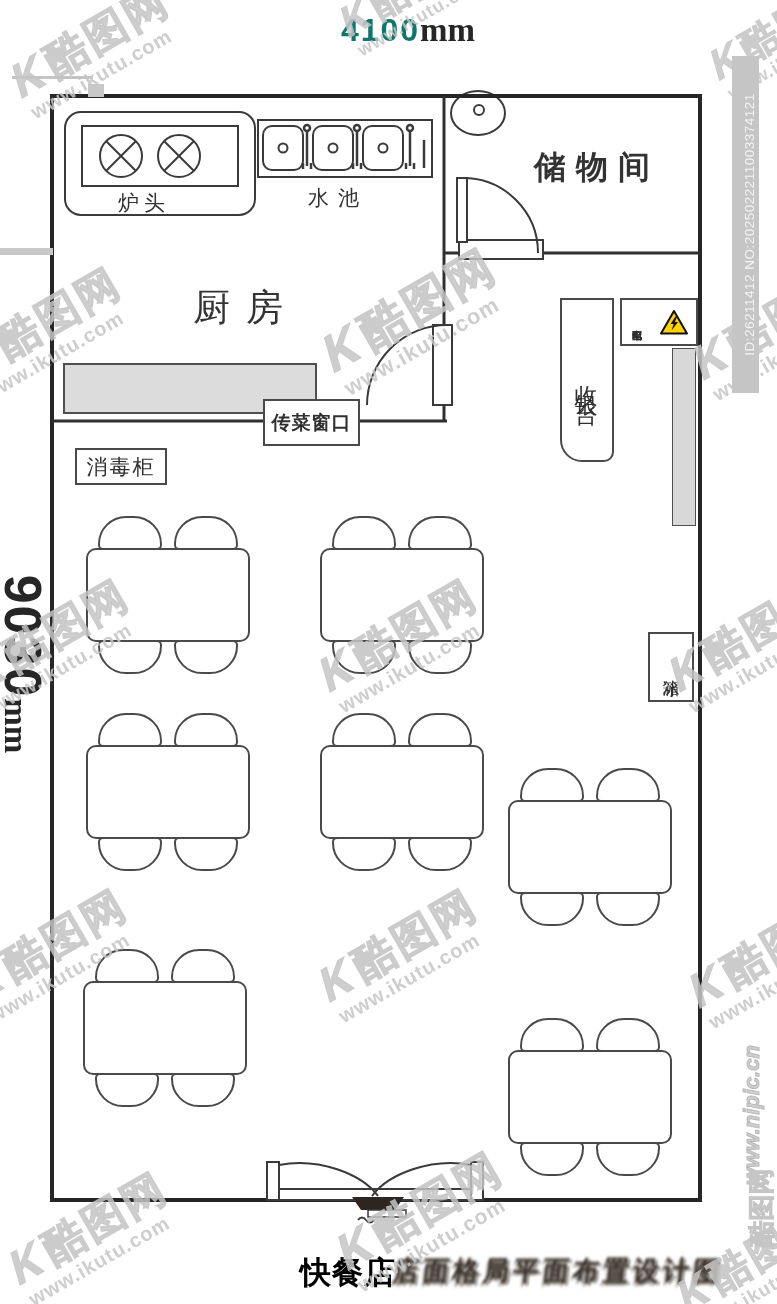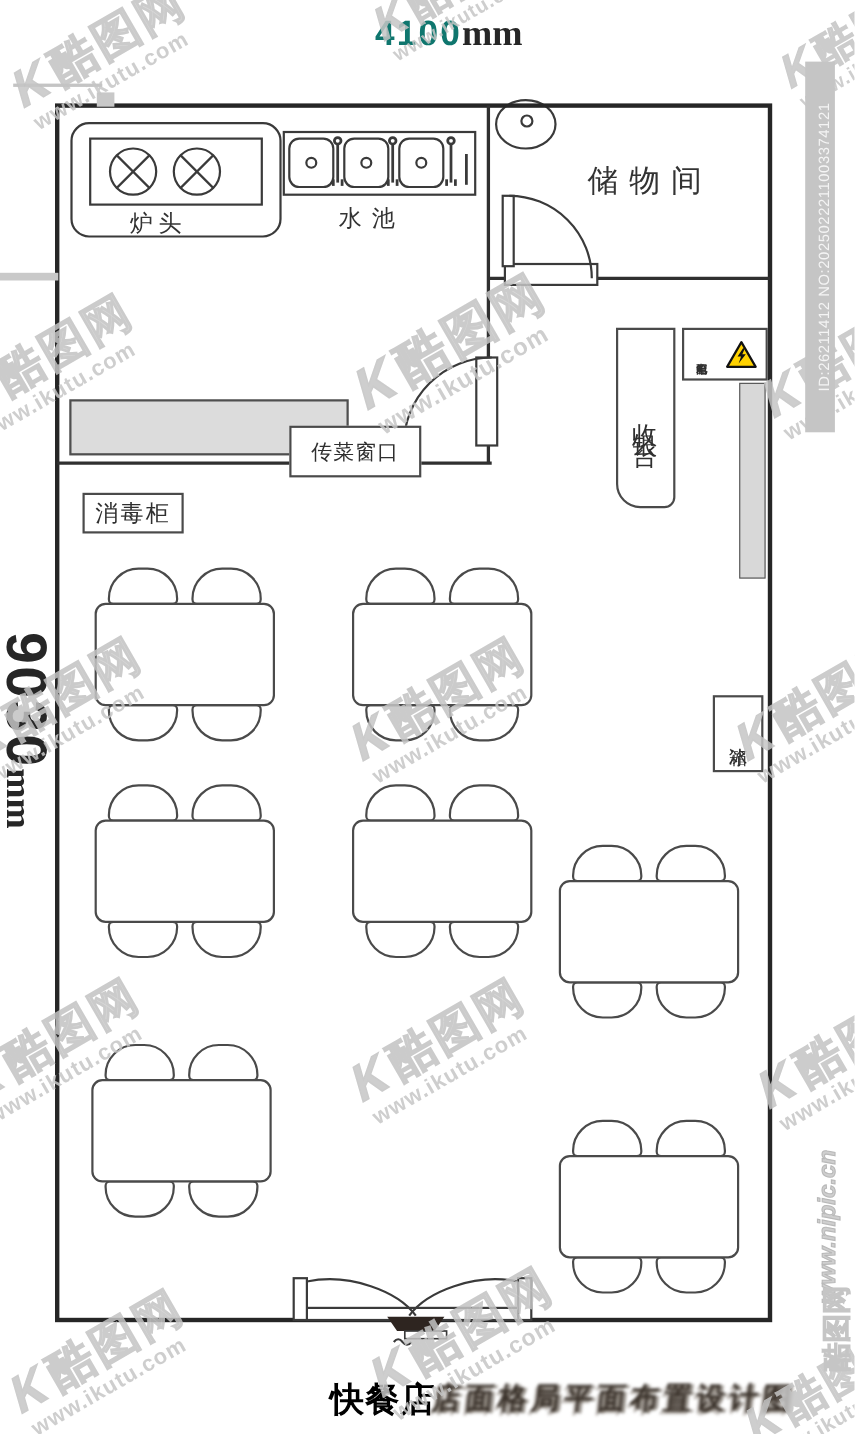--- a/index.html
+++ b/index.html
@@ -12,27 +12,27 @@
   .dim-top { left:308px; top:12px; width:200px; text-align:center; white-space:nowrap; }
   .dim-top .val { font-size:32px; font-weight:600; letter-spacing:2px; color:#0f766e; }
   .dim-top .unit { font-size:33px; font-weight:600; color:#262626; font-family:"Liberation Serif", serif; }
   .dim-left { left:-105px; top:636px; width:260px; height:56px; text-align:center;
     transform:rotate(90deg); white-space:nowrap; }
   .dim-left .val { font-size:52px; font-weight:600; letter-spacing:2px; color:#262626; }
   .dim-left .unit { font-size:33px; font-weight:600; color:#262626; font-family:"Liberation Serif", serif; }
   
   .room-label { white-space:nowrap; color:#333; }
   .lbl-kitchen { left:193px; top:283px; font-size:37px; letter-spacing:16px; }
-  .lbl-storage { left:534px; top:146px; font-size:28px; letter-spacing:10px; }
+  .lbl-storage { left:534px; top:146px; font-size:32px; letter-spacing:10px;font-weight:bold; }
   .lbl-stove { left:118px; top:189px; font-size:21px; letter-spacing:5px; }
   .lbl-sink { left:308px; top:184px; font-size:21px; letter-spacing:9px; }
   
   .boxed { background:#fff; border:2.5px solid #4a4a4a; display:flex; align-items:center;
     justify-content:center; white-space:nowrap; box-sizing:border-box; }
-  .box-window { left:263px; top:387px; width:120px; height:47px; font-size:19px; font-weight:400; letter-spacing:1px; }
+  .box-window { left:263px; top:399px; width:97px; height:47px; font-size:19px; font-weight:700; letter-spacing:1px; }
   .box-disinfect { left:75px; top:448px; width:92px; height:37px; font-size:21px; letter-spacing:2px; }
   .box-worktable { left:227px; top:438px; width:163px; height:53px; font-size:27px; letter-spacing:6px; }
   .box-fridge { left:648px; top:632px; width:46px; height:70px; font-size:17px; border-width:2px; }
   .vtext { writing-mode:vertical-rl; text-orientation:upright; }
   .cashier { left:560px; top:298px; width:54px; height:164px; background:#fff;
     border:2.5px solid #4a4a4a; border-radius:0 0 10px 22px; box-sizing:border-box;
     display:flex; align-items:center; justify-content:center; }
   .cashier .vtext { font-size:23px; letter-spacing:9px; }
   .distbox { left:620px; top:298px; width:78px; height:48px; background:#fff;
     border:2px solid #4a4a4a; box-sizing:border-box; display:flex; align-items:center;
@@ -164,20 +164,21 @@
   <div class="abs leader-notch"></div>
   <div class="abs leader-b"></div>
 
   <div class="abs dim-top">
     <span class="val">4100</span><span class="unit">mm</span>
   </div>
   <div class="abs dim-left">
     <span class="val">9030</span><span class="unit">mm</span>
   </div>
 
+  <div class="abs room-label lbl-kitchen">厨房</div>
   <div class="abs room-label lbl-storage">储物间</div>
   <div class="abs room-label lbl-stove">炉头</div>
   <div class="abs room-label lbl-sink">水池</div>
 
   <div class="abs boxed box-window">传菜窗口</div>
   <div class="abs boxed box-disinfect">消毒柜</div>
   <div class="abs cashier">
     <span class="vtext">收银台</span>
   </div>
   <div class="abs distbox">

